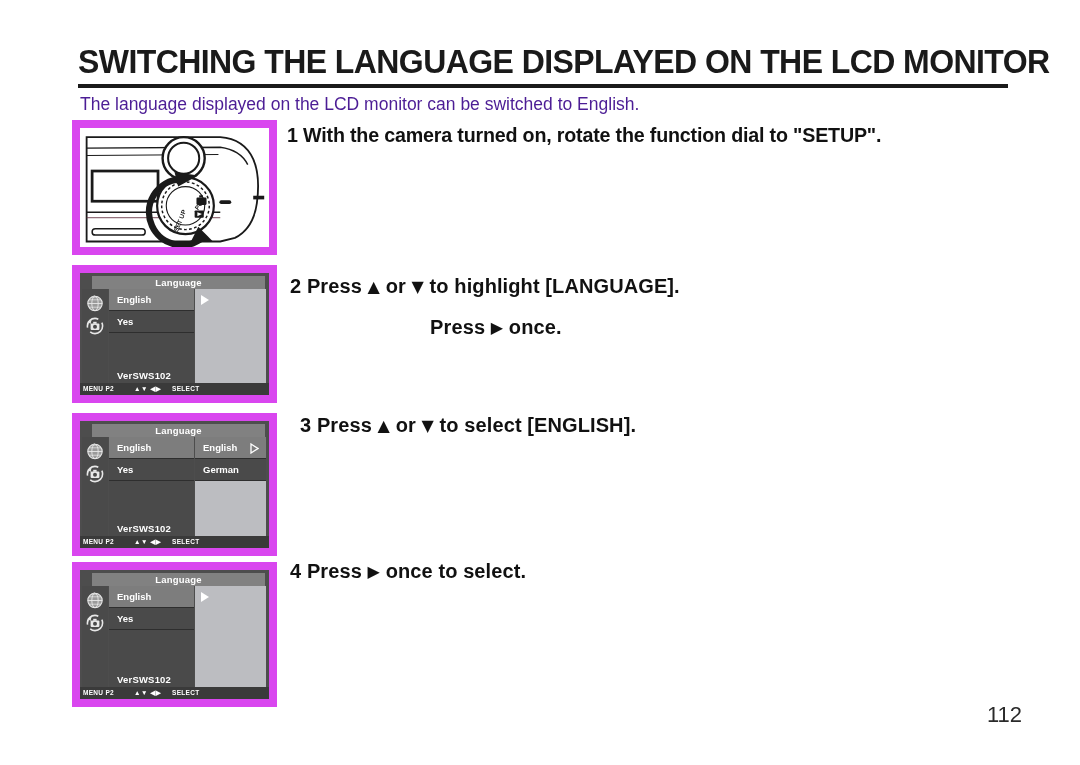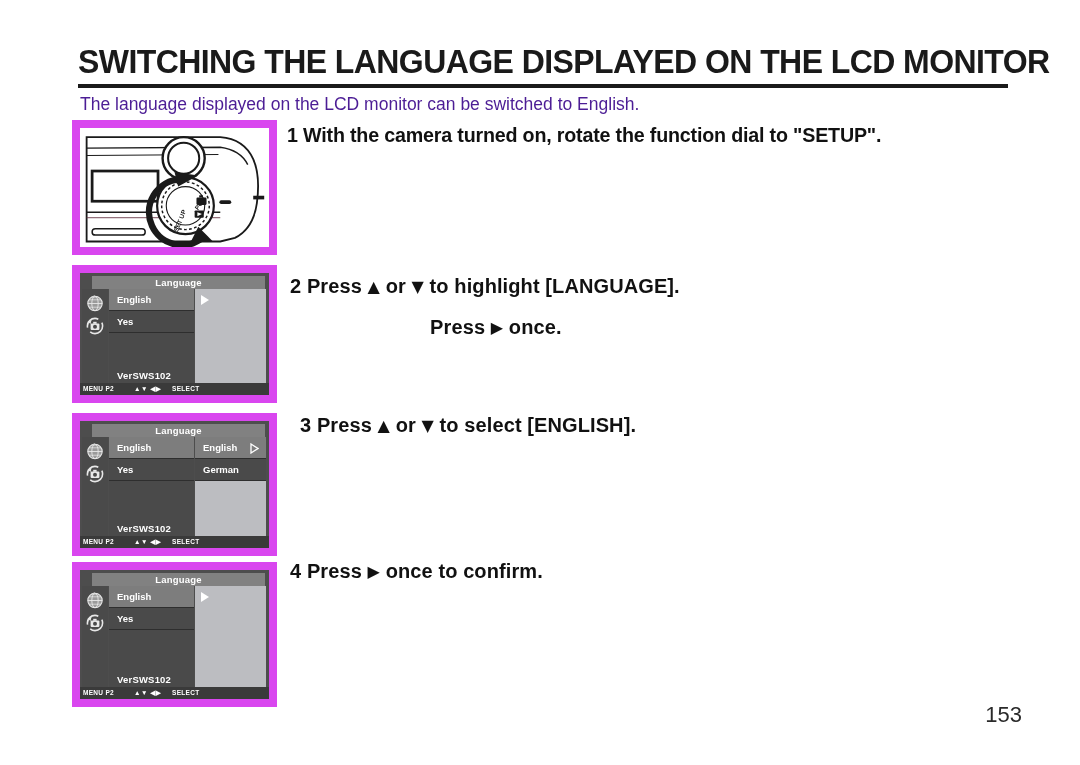--- a/index.html
+++ b/index.html
@@ -487,16 +487,16 @@
   <span class="glyph">▲</span>
   <span>or</span>
   <span class="glyph">▼</span>
   <span>to select [ENGLISH].</span>
 </div>
 
 <div class="step" id="step-4">
   <span class="step-num">4</span>
   <span>Press</span>
   <span class="glyph">▶</span>
-  <span>once to confirm.</span>
-</div>
-
-<div id="page-number">153</div>
+  <span>once to select.</span>
+</div>
+
+<div id="page-number">112</div>
 
 </body></html>

